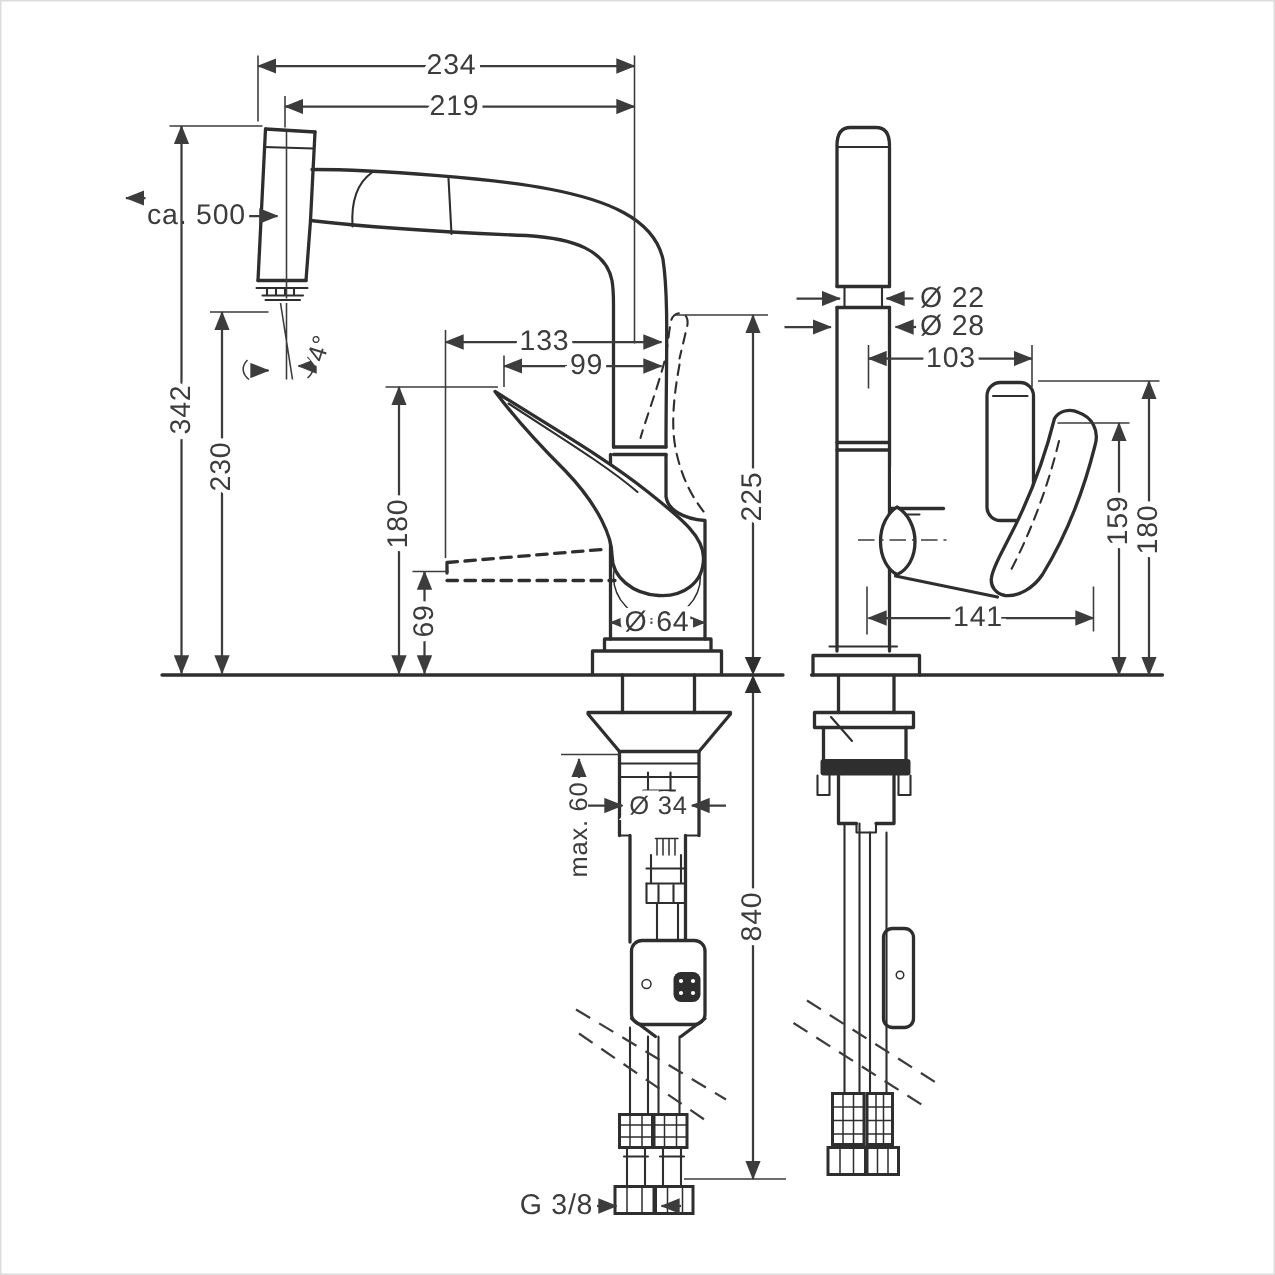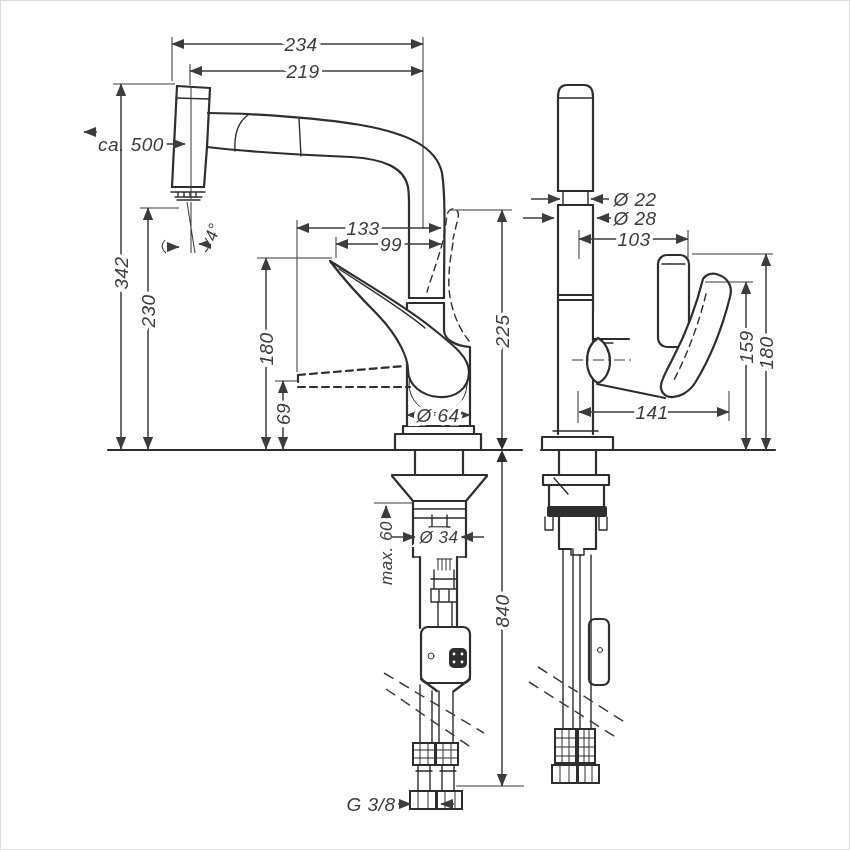--- a/index.html
+++ b/index.html
@@ -1,18 +1,18 @@
 <!DOCTYPE html>
 <html><head>
 <meta charset="utf-8">
 <style>
   html,body { margin:0; padding:0; background:#fff; }
   .stage { position:relative; width:850px; height:850px; background:#ffffff;
            box-sizing:border-box; border:1px solid #dcdcdc; overflow:hidden;
-           font-family:"Liberation Sans", sans-serif;font-style:italic; }
+           font-family:"Liberation Sans", sans-serif; }
   svg { position:absolute; left:0; top:0; }
   .outline { fill:none; stroke:#2e2e2e; stroke-width:2.2; stroke-linecap:round; stroke-linejoin:round; }
   .thin    { stroke-width:1.4; }
   .hair    { stroke-width:1.0; }
   .white   { fill:#ffffff; stroke:#2e2e2e; stroke-width:2.2; stroke-linejoin:round; }
   .whitethin { fill:#ffffff; stroke:#2e2e2e; stroke-width:2; }
   .fillk   { fill:#2e2e2e; stroke:none; }
   .dim     { fill:none; stroke:#3c3c3c; stroke-width:1.5; }
   .ext     { fill:none; stroke:#3c3c3c; stroke-width:1.05; }
   .dashed  { stroke-dasharray:7,5; }

